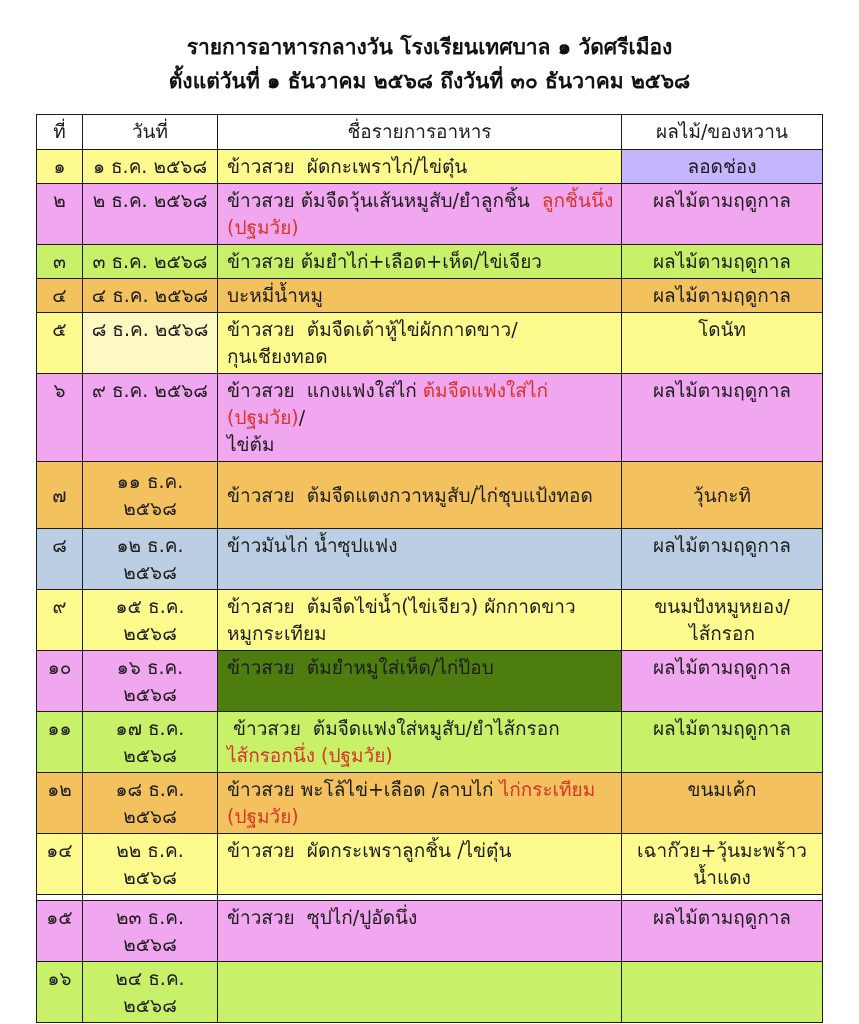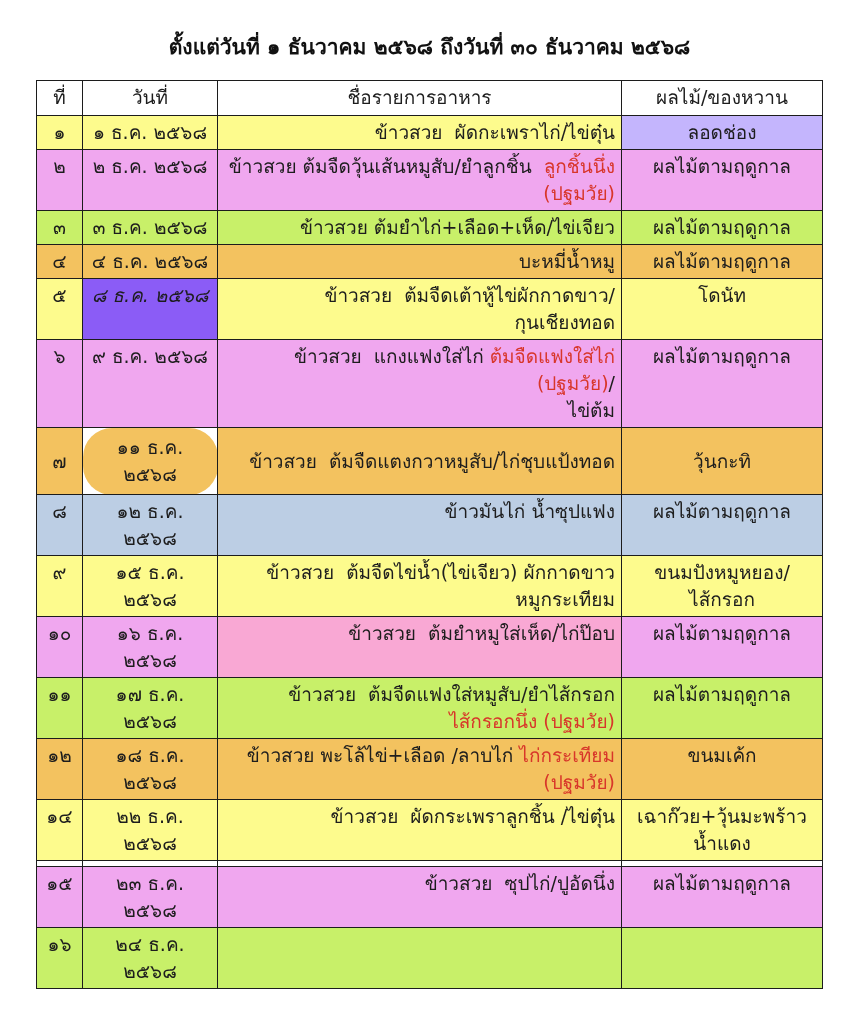--- a/index.html
+++ b/index.html
@@ -44,41 +44,42 @@
     overflow: hidden;
   }
   .menu-table th {
     background: #ffffff;
     font-weight: normal;
     height: 28px;
     text-align: center;
   }
   td.c-no, td.c-date, td.c-dessert { text-align: center; }
   td.c-menu {
-    text-align: right;
+    text-align: left;
     padding-left: 9px;
     padding-right: 6px;
   }
   td.c-menu .line, td.c-dessert .line { white-space: pre-wrap; }
   tr.tall td { height: 60px; vertical-align: middle; }
   .red { color: var(--red-text, #d8362a); }
   tr.spacer td {
     height: 5px;
     padding: 0;
     border-top: none;
     border-bottom: none;
     background: #ffffff;
   }
 </style>
 </head>
 <body>
 
 <div class="page">
 
   <div class="title-block">
+    <div class="title-line">รายการอาหารกลางวัน โรงเรียนเทศบาล ๑ วัดศรีเมือง</div>
     <div class="title-line">ตั้งแต่วันที่ ๑ ธันวาคม ๒๕๖๘ ถึงวันที่ ๓๐ ธันวาคม ๒๕๖๘</div>
   </div>
 
   <table class="menu-table">
     <colgroup>
       <col class="col-no">
       <col class="col-date">
       <col class="col-menu">
       <col class="col-dessert">
     </colgroup>
@@ -127,21 +128,21 @@
           <td class="c-date" style="background: rgb(243, 194, 95);">๔ ธ.ค. ๒๕๖๘</td>
           <td class="c-menu" style="background: rgb(243, 194, 95);">
             <div class="line"><span>บะหมี่น้ำหมู</span></div>
           </td>
           <td class="c-dessert" style="background: rgb(243, 194, 95);">
             <div class="line"><span>ผลไม้ตามฤดูกาล</span></div>
           </td>
         </tr>
         <tr>
           <td class="c-no" style="background: rgb(253, 251, 141);">๕</td>
-          <td class="c-date" style="background: #8b5cf6; font-style: italic;">๘ ธ.ค. ๒๕๖๘</td>
+          <td class="c-date" style="background: #fef9c3;">๘ ธ.ค. ๒๕๖๘</td>
           <td class="c-menu" style="background: rgb(253, 251, 141);">
             <div class="line"><span>ข้าวสวย  ต้มจืดเต้าหู้ไข่ผักกาดขาว/</span></div>
             <div class="line"><span>กุนเชียงทอด</span></div>
           </td>
           <td class="c-dessert" style="background: rgb(253, 251, 141);">
             <div class="line"><span>โดนัท</span></div>
           </td>
         </tr>
         <tr>
           <td class="c-no" style="background: rgb(240, 167, 239);">๖</td>
@@ -149,21 +150,21 @@
           <td class="c-menu" style="background: rgb(240, 167, 239);">
             <div class="line"><span>ข้าวสวย  แกงแฟงใส่ไก่ </span><span class="red">ต้มจืดแฟงใส่ไก่ (ปฐมวัย)</span><span>/</span></div>
             <div class="line"><span>ไข่ต้ม</span></div>
           </td>
           <td class="c-dessert" style="background: rgb(240, 167, 239);">
             <div class="line"><span>ผลไม้ตามฤดูกาล</span></div>
           </td>
         </tr>
         <tr class="tall">
           <td class="c-no" style="background: rgb(243, 194, 95);">๗</td>
-          <td class="c-date" style="background: rgb(243, 194, 95); border-radius: 29px;">๑๑ ธ.ค. ๒๕๖๘</td>
+          <td class="c-date" style="background: rgb(243, 194, 95);">๑๑ ธ.ค. ๒๕๖๘</td>
           <td class="c-menu" style="background: rgb(243, 194, 95);">
             <div class="line"><span>ข้าวสวย  ต้มจืดแตงกวาหมูสับ/ไก่ชุบแป้งทอด</span></div>
           </td>
           <td class="c-dessert" style="background: rgb(243, 194, 95);">
             <div class="line"><span>วุ้นกะทิ</span></div>
           </td>
         </tr>
         <tr>
           <td class="c-no" style="background: rgb(188, 206, 228);">๘</td>
           <td class="c-date" style="background: rgb(188, 206, 228);">๑๒ ธ.ค. ๒๕๖๘</td>
@@ -181,21 +182,21 @@
             <div class="line"><span>ข้าวสวย  ต้มจืดไข่น้ำ(ไข่เจียว) ผักกาดขาว</span></div>
             <div class="line"><span>หมูกระเทียม</span></div>
           </td>
           <td class="c-dessert" style="background: rgb(253, 251, 141);">
             <div class="line"><span>ขนมปังหมูหยอง/ไส้กรอก</span></div>
           </td>
         </tr>
         <tr>
           <td class="c-no" style="background: rgb(240, 167, 239);">๑๐</td>
           <td class="c-date" style="background: rgb(240, 167, 239);">๑๖ ธ.ค. ๒๕๖๘</td>
-          <td class="c-menu" style="background: #f9a8d4;">
+          <td class="c-menu" style="background: #4d7c0f;">
             <div class="line"><span>ข้าวสวย  ต้มยำหมูใส่เห็ด/ไก่ป๊อบ</span></div>
           </td>
           <td class="c-dessert" style="background: rgb(240, 167, 239);">
             <div class="line"><span>ผลไม้ตามฤดูกาล</span></div>
           </td>
         </tr>
         <tr>
           <td class="c-no" style="background: rgb(200, 240, 105);">๑๑</td>
           <td class="c-date" style="background: rgb(200, 240, 105);">๑๗ ธ.ค. ๒๕๖๘</td>
           <td class="c-menu" style="background: rgb(200, 240, 105);">

